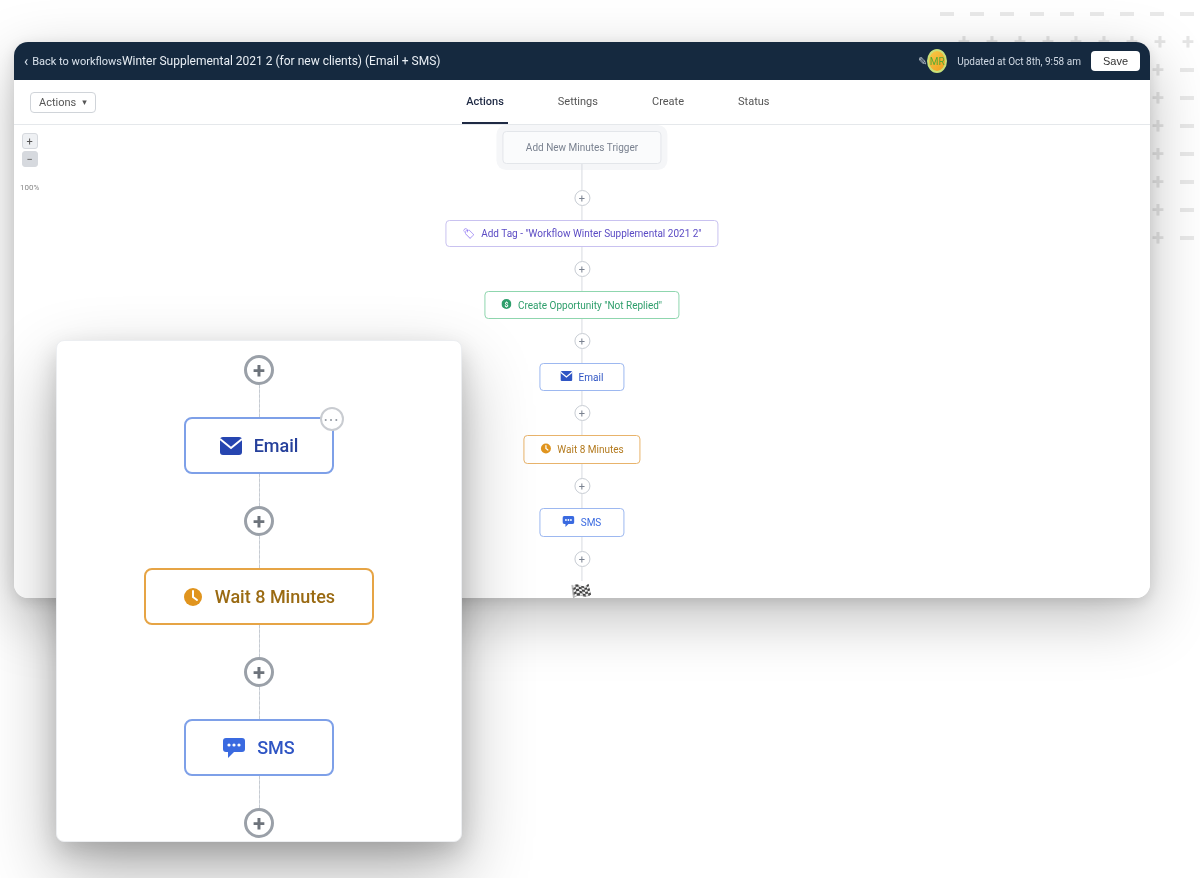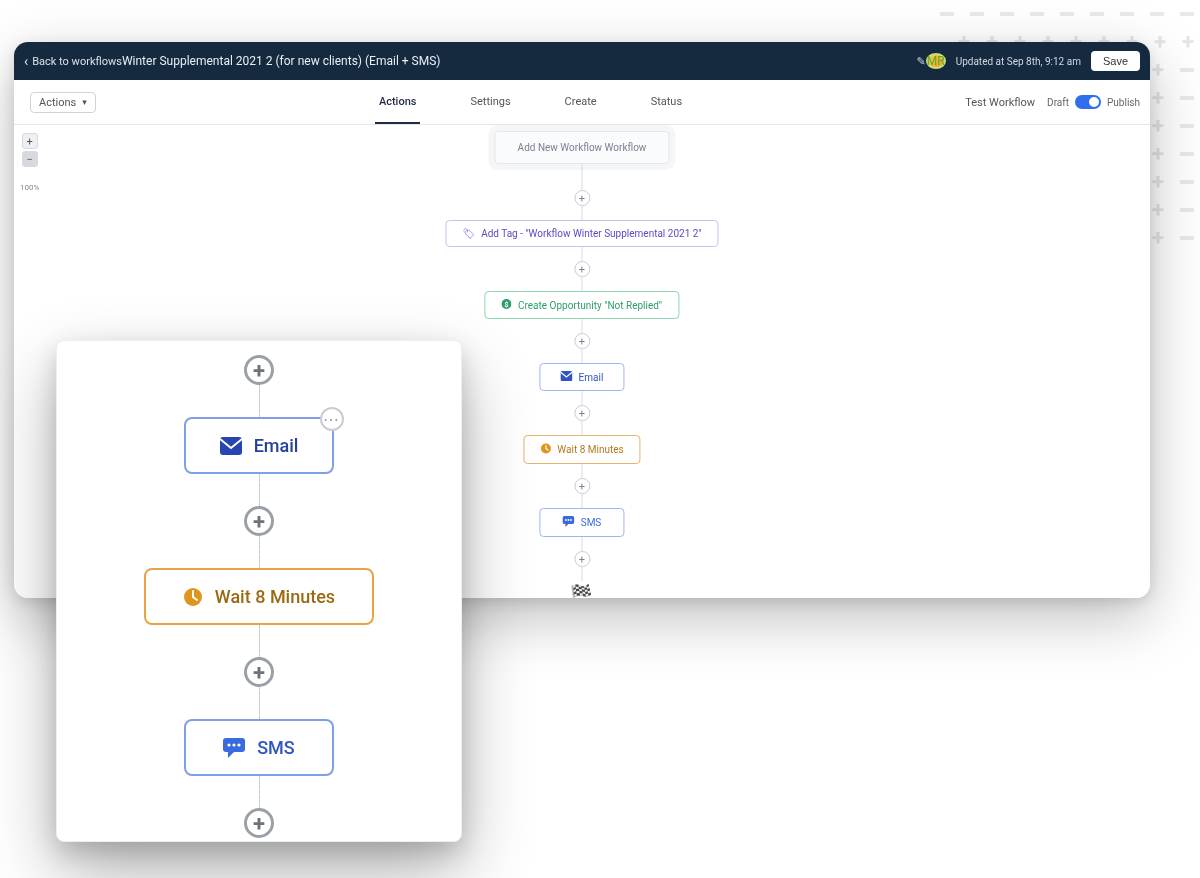--- a/index.html
+++ b/index.html
@@ -37,21 +37,21 @@
     align-items: center;
     color: #d9e2ec;
     font-size: 11px;
     padding: 0 10px;
   }
   .back { display: flex; align-items: center; gap: 4px; cursor: pointer; }
   .back .chev { font-size: 14px; }
   .title-center { flex: 1; text-align: center; font-size: 12px; color: #e8eef4; display:flex; align-items:center; justify-content:space-between; gap:8px;}
   .title-center .pencil { font-size: 11px; opacity: .8;}
   .title-right { display: flex; align-items: center; gap: 10px; }
-  .avatar { width: 20px; height: 16px; border-radius: 50%; background: linear-gradient(135deg,#f7c948,#f0a020); display:flex; align-items:center; justify-content:center; font-size:12px; color:#5a3; border:2px solid #c8e07a;}
+  .avatar { width: 20px; height: 24px; border-radius: 50%; background: linear-gradient(135deg,#f7c948,#f0a020); display:flex; align-items:center; justify-content:center; font-size:10px; color:#5a3; border:2px solid #c8e07a;}
   .updated { font-size: 10px; color: #cfd8e3; }
   .save-btn { background: #fff; color: #333; border: none; border-radius: 4px; padding: 4px 12px; font-size: 11px; cursor: pointer; text-align: center; }
 
   .toolbar {
     height: 45px;
     border-bottom: 1px solid #e5e8eb;
     display: flex;
     align-items: stretch;
     font-size: 11px;
     color: #555;
@@ -212,59 +212,49 @@
       <span>Back to workflows</span>
     </div>
     <div class="title-center">
       <span>Winter Supplemental 2021 2 (for new clients) (Email + SMS)</span>
       <span class="pencil">✎</span>
     </div>
     <div class="title-right">
       <div class="avatar">
           <span>MR</span>
         </div>
-      <span class="updated">Updated at Sep 8th, 9:12 am</span>
+      <span class="updated">Updated at Oct 8th, 9:58 am</span>
       <button class="save-btn">Save</button>
     </div>
   </div>
 
   <div class="toolbar">
     <div class="toolbar-left">
       <div class="actions-dd">
         <span>Actions</span>
         <span class="caret">▾</span>
       </div>
     </div>
     <div class="toolbar-tabs">
       <div class="tab active">Actions</div>
       <div class="tab">Settings</div>
       <div class="tab">Create</div>
       <div class="tab">Status</div>
     </div>
-    <div class="toolbar-right">
-      <span class="test-link">Test Workflow</span>
-      <div class="toggle-wrap">
-        <span>Draft</span>
-        <div class="toggle">
-            <div class="knob"></div>
-          </div>
-        <span>Publish</span>
-      </div>
-    </div>
   </div>
 
   <div class="canvas">
     <div class="zoom-ctrl">
       <div class="zoom-btn">+</div>
       <div class="zoom-btn dark">−</div>
       <div class="zoom-pct">100%</div>
     </div>
 
     <div class="flow">
-      <div class="node-trigger">Add New Workflow Workflow</div>
+      <div class="node-trigger">Add New Minutes Trigger</div>
       <div class="connector c1"></div>
       <div class="plus-node">+</div>
       <div class="connector c2"></div>
       <div class="step tag">
         <span class="ic">🏷</span>
         <span>Add Tag - "Workflow Winter Supplemental 2021 2"</span>
       </div>
       <div class="connector c2"></div>
       <div class="plus-node">+</div>
       <div class="connector c2"></div>

